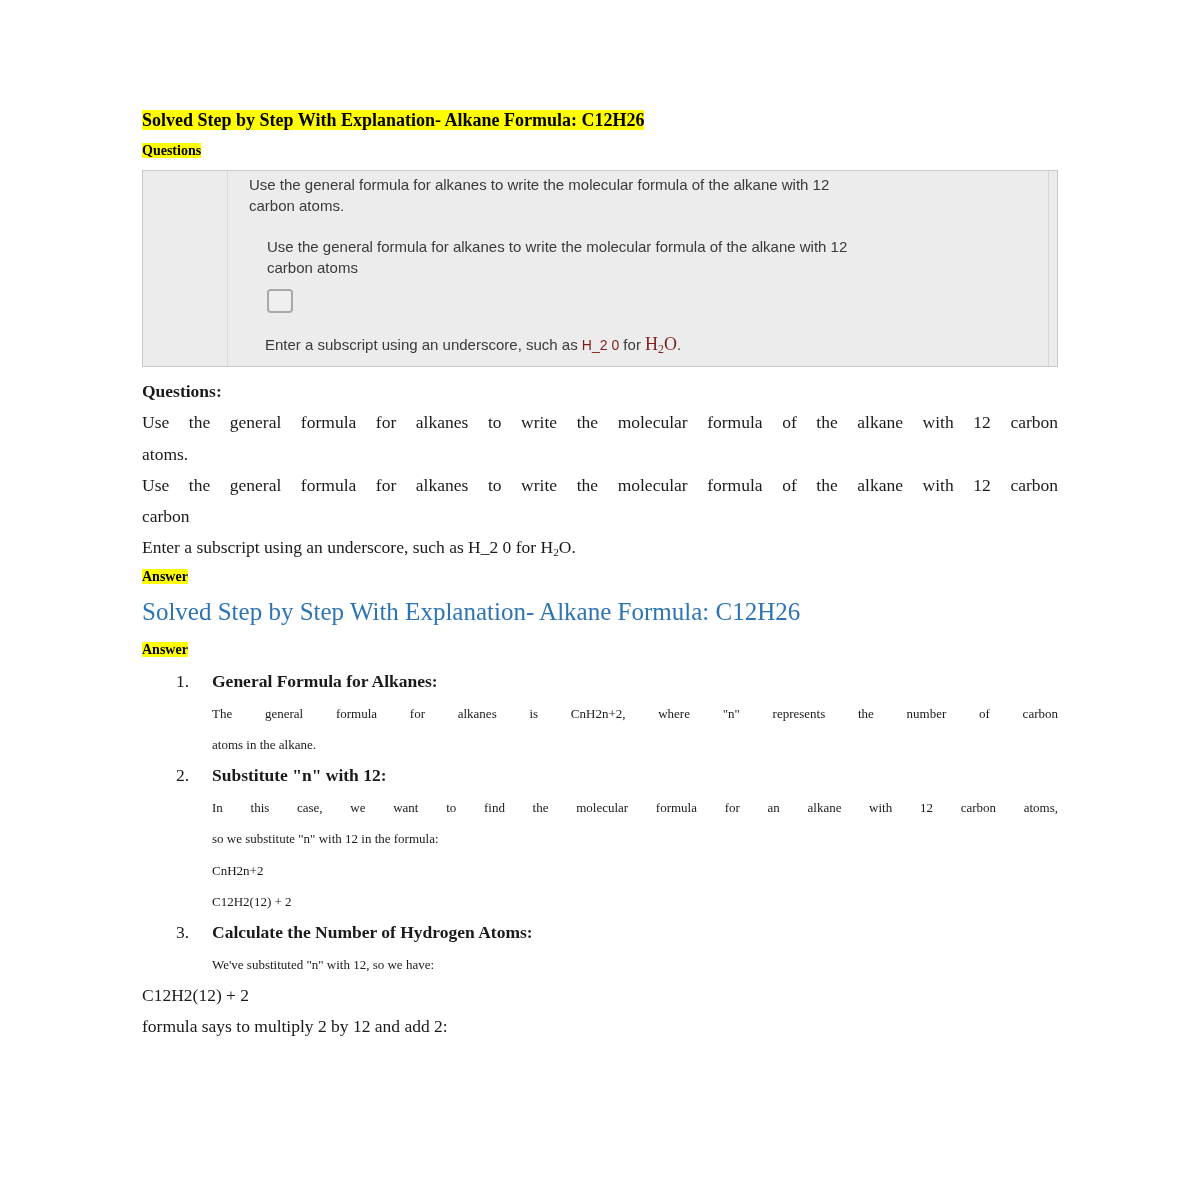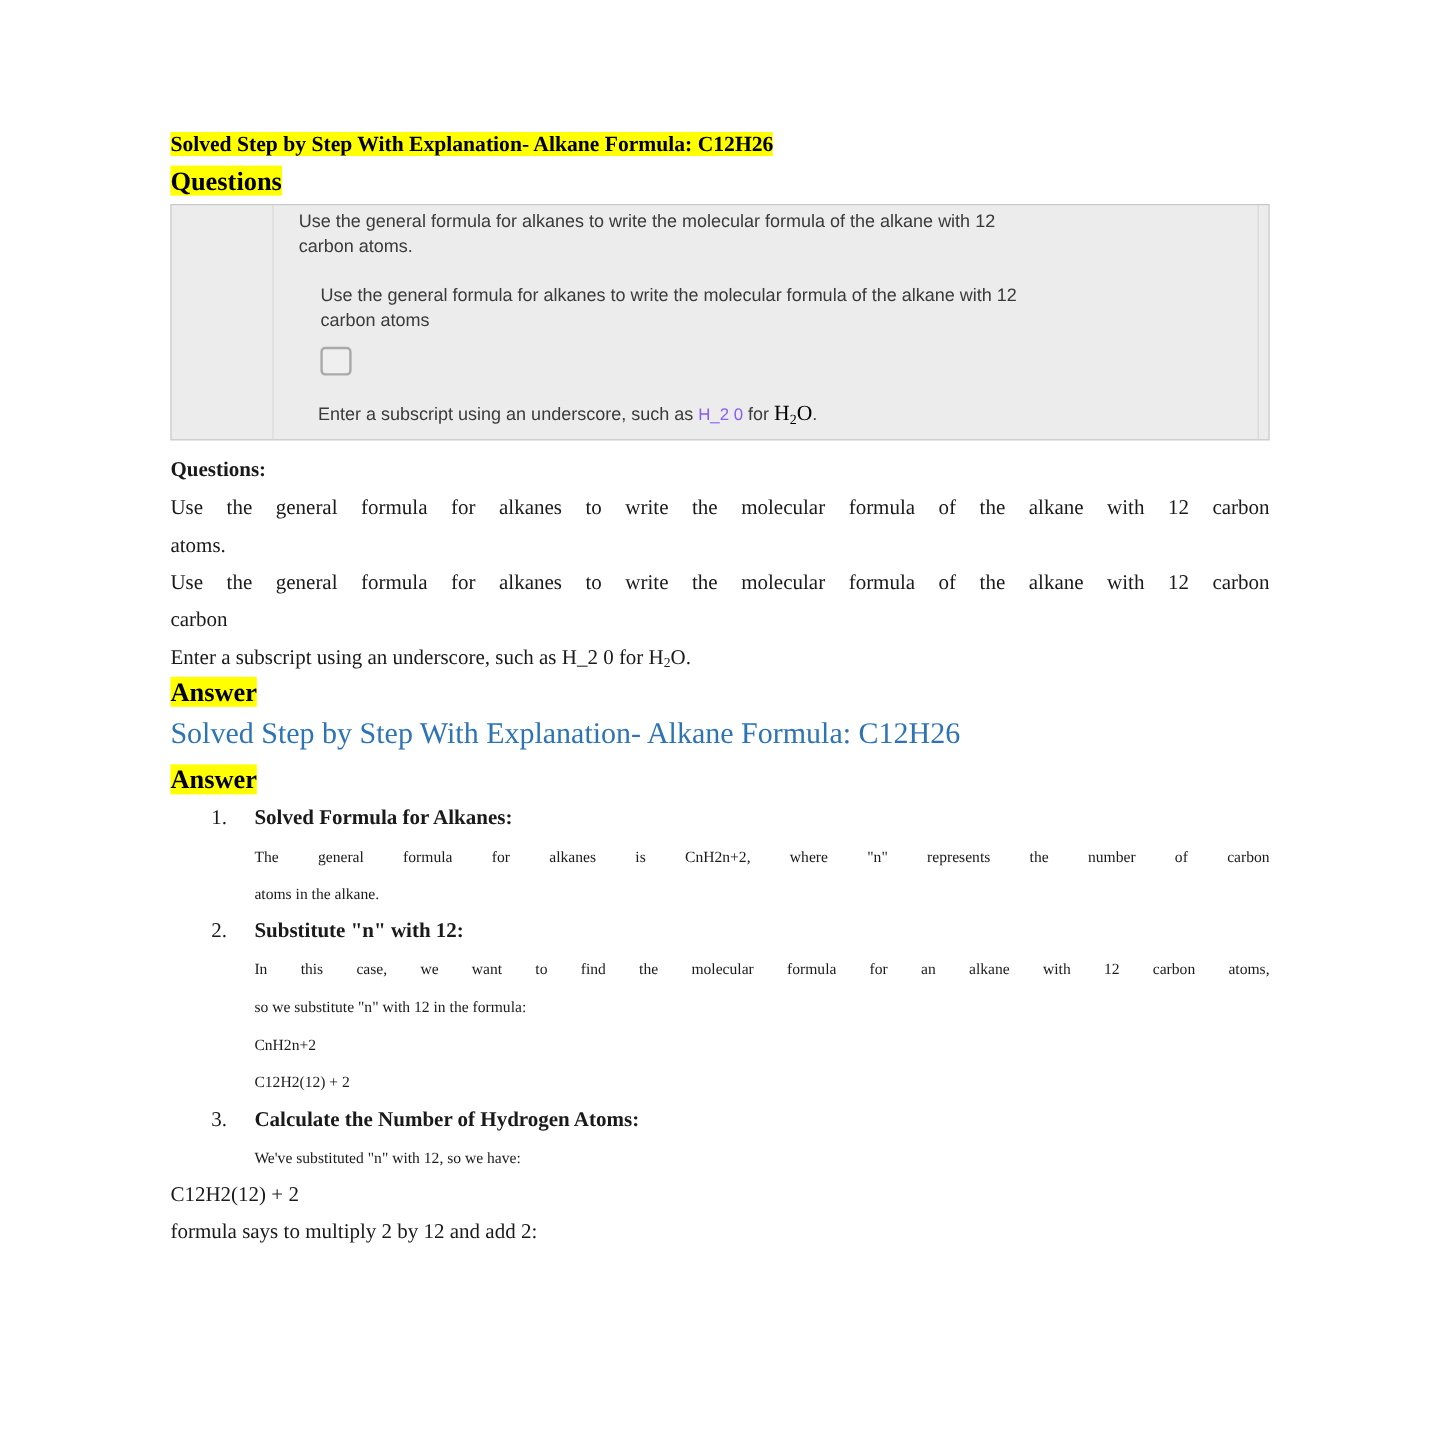--- a/index.html
+++ b/index.html
@@ -2,41 +2,41 @@
 <html><head>
 <meta charset="utf-8">
 <style>
   html, body { margin: 0; padding: 0; }
   body {
     width: 1200px; height: 1200px; background: #ffffff; position: relative; overflow: hidden;
     font-family: "Liberation Serif", "DejaVu Serif", serif; color: #1a1a1a;
   }
   .page { position: absolute; left: 142px; top: 0; width: 916px; }
   .hl { background: #ffff00; font-weight: bold; color: #000; }
-  .line { position: absolute; left: 0; white-space: nowrap; font-size: 22px; line-height: 22px; }
+  .line { position: absolute; left: 0; white-space: nowrap; font-size: 14px; line-height: 22px; }
   .title-top { top: 109px; font-size: 18px; }
   .q-label { top: 140px; }
 
   .screenshot {
     position: absolute; left: 0; top: 170px; width: 916px; height: 197px;
     background: #ebeceb; border: 1px solid #c8c8c8; box-sizing: border-box;
     font-family: "Liberation Sans", "DejaVu Sans", sans-serif; color: #3a3a3a;
   }
   .screenshot .vline { position: absolute; left: 84px; top: 0; bottom: 0; width: 1px; background: #dadada; }
   .screenshot .vline-r { position: absolute; right: 8px; top: 0; bottom: 0; width: 1px; background: #d6d6d6; }
   .ss-text { position: absolute; font-size: 15px; line-height: 21px; white-space: nowrap; }
   .ss-p1 { left: 106px; top: 3px; }
   .ss-p2 { left: 124px; top: 65px; }
   .answer-box {
     position: absolute; left: 124px; top: 118px; width: 26px; height: 24px;
     border: 2px solid #a9a9a9; border-radius: 4px; background: #efefef; box-sizing: border-box;
   }
   .ss-hint { left: 122px; top: 163px; }
-  .ss-hint .code { color: #8b5cf6; font-family: "Liberation Sans", sans-serif; font-size: 14px; }
-  .ss-hint .serif { font-family: "Liberation Serif", serif; font-size: 18px; color: #000000; }
+  .ss-hint .code { color: #7f1d1d; font-family: "Liberation Sans", sans-serif; font-size: 14px; }
+  .ss-hint .serif { font-family: "Liberation Serif", serif; font-size: 18px; color: #7f1d1d; }
   sub { font-size: 0.65em; vertical-align: -0.25em; line-height: 0; }
 
   .body-text { font-size: 17.5px; line-height: 31.3px; text-align: justify; }
   .block { position: absolute; left: 0; width: 916px; }
   .q-block { top: 376px; }
   .bold { font-weight: bold; }
   .blue-heading {
     position: absolute; left: 0; top: 598px; font-size: 25px; color: #2e74b5;
     font-family: "Liberation Serif", serif; white-space: nowrap;
   }
@@ -91,21 +91,21 @@
     <span class="hl">Answer</span>
   </div>
   <div class="blue-heading">Solved Step by Step With  Explanation- Alkane Formula: C12H26</div>
   <div class="line ans2">
     <span class="hl">Answer</span>
   </div>
 
   <div class="steps">
 
     <div class="step-num" style="top:5px;">1.</div>
-    <div class="step-head" style="top:5px;">Solved Formula for Alkanes:</div>
+    <div class="step-head" style="top:5px;">General Formula for Alkanes:</div>
     <div class="step-body" style="top:32px;">
       <div style="text-align-last:justify;">The general formula for alkanes is CnH2n+2, where "n" represents the number of carbon</div>
       <div>atoms in the alkane.</div>
     </div>
 
     <div class="step-num" style="top:99px;">2.</div>
     <div class="step-head" style="top:99px;">Substitute "n" with 12:</div>
     <div class="step-body" style="top:126px;">
       <div style="text-align-last:justify;">In this case, we want to find the molecular formula for an alkane with 12 carbon atoms,</div>
       <div>so we substitute "n" with 12 in the formula:</div>

